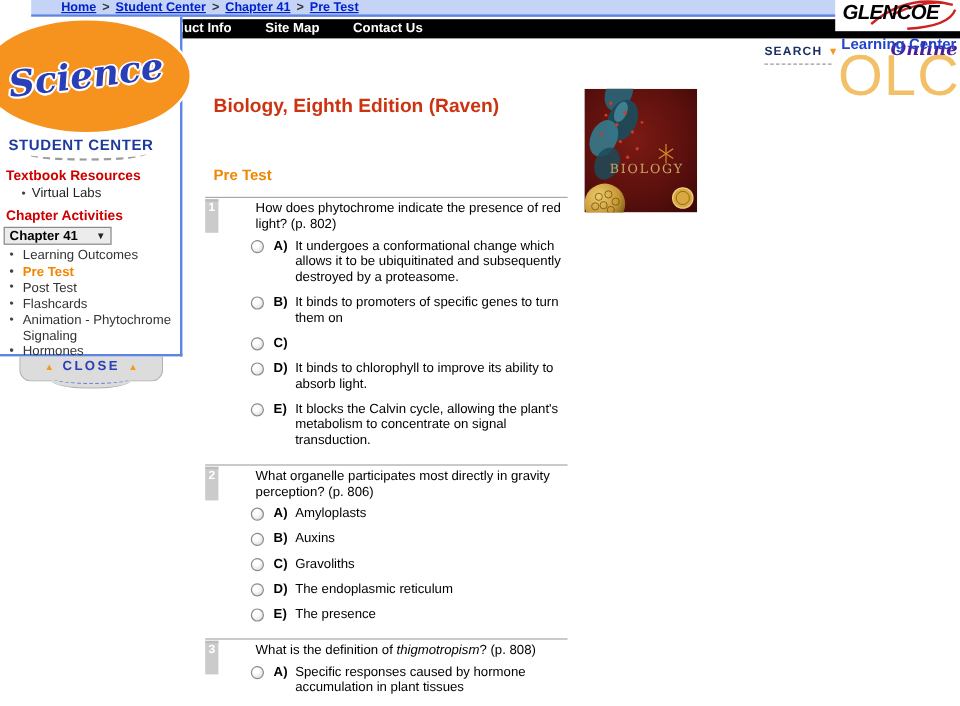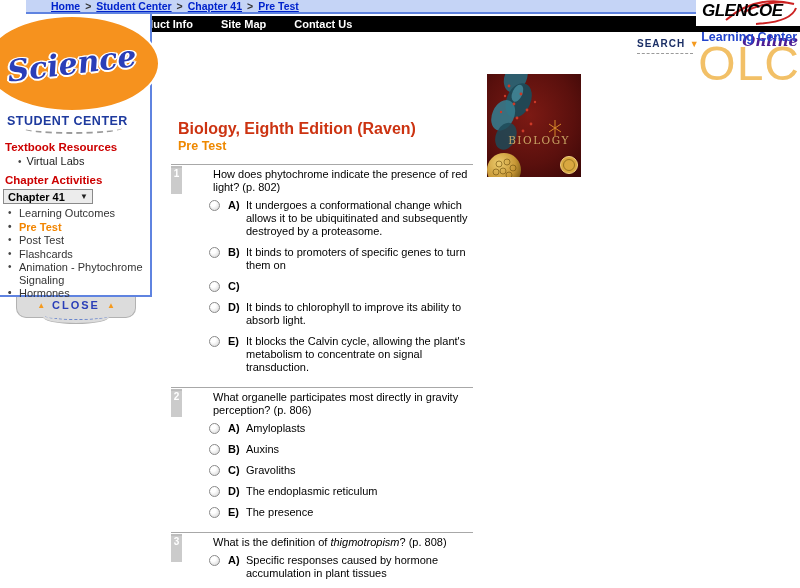--- a/index.html
+++ b/index.html
@@ -81,21 +81,21 @@
                       border-radius:50%; border-bottom:1px solid #b2b2b2; }
   .close-row { position:relative; display:flex; align-items:center; justify-content:center;
                gap:7px; padding-top:2px; z-index:2; }
   .close-tri { color:#f59a1e; font-size:8px; }
   .close-word { color:#2a3eb8; font-weight:bold; font-size:11px; letter-spacing:2px; }
   .close-arc { position:absolute; left:28px; top:15px; width:64px; height:8px;
                border-bottom:1px dashed #6a86cc; border-radius:50%; z-index:2; }
 
   
   .book-title   { position:absolute; left:178px; top:80px; font-size:16px;
-                  font-weight:bold; color:#cc3311;margin-top:40px; }
+                  font-weight:bold; color:#cc3311; }
   .chapter-title{ position:absolute; left:178px; top:108px; font-size:13.5px;
                   font-weight:bold; color:#1133cc; }
   .pretest-title{ position:absolute; left:178px; top:139px; font-size:12.5px;
                   font-weight:bold; color:#ee8800; }
 
   .questions { position:absolute; left:171px; top:164px; width:302px; }
   .question { position:relative; border-top:1px solid #a8a8a8;
               padding:3px 0 5px 42px; }
   .qnum { position:absolute; left:0; top:1px; width:11px; height:28px;
           background:#cbcbcb; color:#fff; font-size:10px; font-weight:bold;

